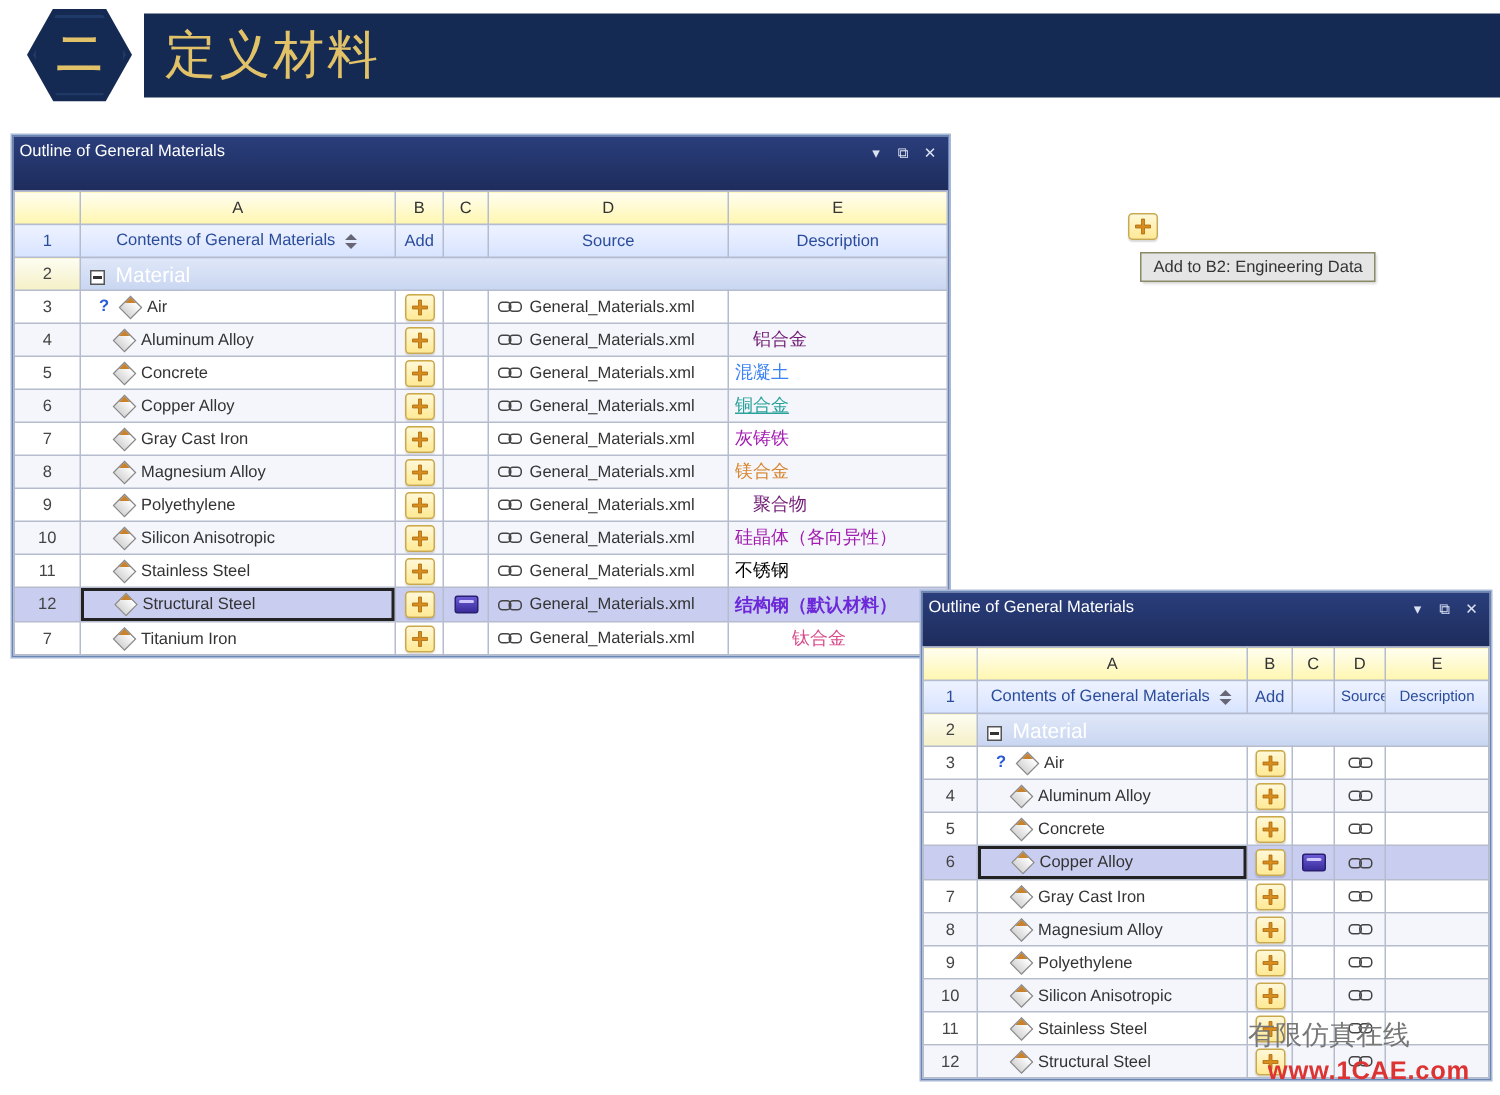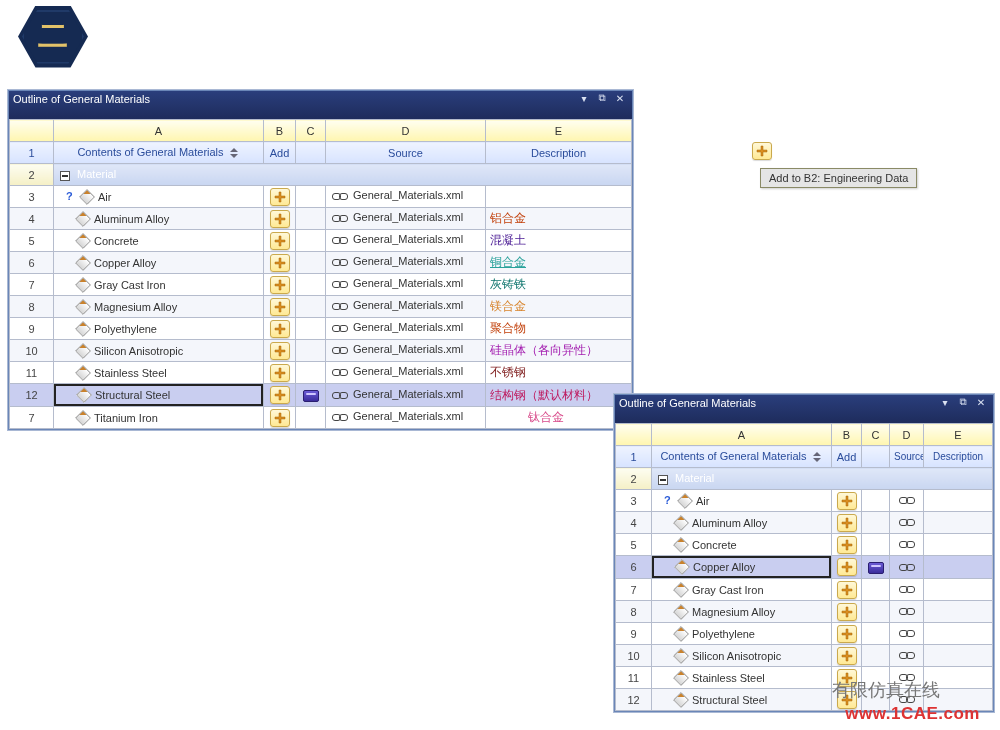--- a/index.html
+++ b/index.html
@@ -20,22 +20,22 @@
     clip-path: polygon(25% 0,75% 0,100% 50%,75% 100%,25% 100%,0 50%);
     box-shadow: inset 0 0 0 2px #203a68;
   }
   .hex-text { position: relative; color: #e2c269; font-size: 30px; font-family: "SimSun","KaiTi",serif; font-weight: bold; }
   .banner { flex: 1; height: 56px; background: #152a52; margin-left: 8px; display: flex; align-items: center; padding-left: 14px; }
   .banner-text { color: #e2c269; font-size: 34px; font-family: "SimSun","KaiTi",serif; letter-spacing: 2px; }
 
   
   .panel { position: absolute; background: #fff; border: 1px solid #6a86b7; box-shadow: 0 0 0 1px #a9b8d4; }
   .panel-title {
-    height: 20px; background: linear-gradient(#2a3e7c,#1e2c5c);
-    color: #fff; font-size: 11px; display: flex; align-items: flex-end; padding: 14px 4px;
+    height: 36px; background: linear-gradient(#2a3e7c,#1e2c5c);
+    color: #fff; font-size: 11px; display: flex; align-items: flex-start; padding: 4px 4px;
   }
   .panel-title-text { flex: 1; }
   .title-btn {
     width: 16px; height: 14px; display: inline-flex; align-items: center; justify-content: center;
     color: #dbe2f2; font-size: 10px; cursor: pointer; margin-left: 2px;
   }
 
   
   table.grid { border-collapse: collapse; width: 100%; font-size: 11px; color: #333; table-layout: fixed; }
   table.grid th, table.grid td { border: 1px solid #b5bccd; height: 22px; padding: 0 4px; overflow: hidden; white-space: nowrap; }
@@ -49,21 +49,21 @@
   
   tr.header-labels td {
     background: linear-gradient(#eef3ff,#d7e3ff);
     text-align: center; color: #2a4c9b;
   }
   
   tr.group-row td.group-cell {
     background: linear-gradient(#dfe7f8,#c9d6f1);
     color: #fff; padding-left: 6px;
   }
-  tr.group-row td.group-cell span { color: #fff; font-size: 11px; }
+  tr.group-row td.group-cell span { color: #fff; font-size: 14px; }
   
   tr.body td { background: #fff; }
   tr.body.alt td { background: #f4f6fb; }
   tr.body.sel td { background: #c9cef0; }
   tr.body.sel td.name-cell { outline: 2px solid #222; outline-offset: -2px; }
 
   .name-cell { display: flex; align-items: center; gap: 4px; padding-left: 18px; }
   .name-cell.q { padding-left: 8px; }
 
   .desc { font-size: 12px; }
@@ -105,47 +105,50 @@
     position: relative; margin-right: 4px; vertical-align: middle;
   }
   .minus-square::after { content: ""; position: absolute; left: 1px; right: 1px; top: 3px; height: 2px; background: #333; }
 
   
   .sort-ico { width: 12px; height: 12px; display: inline-block; margin-left: 4px; vertical-align: middle; position: relative; }
   .sort-ico::before { content: ""; position: absolute; left: 2px; top: 1px; border-left: 4px solid transparent; border-right: 4px solid transparent; border-bottom: 4px solid #667; }
   .sort-ico::after { content: ""; position: absolute; left: 2px; bottom: 1px; border-left: 4px solid transparent; border-right: 4px solid transparent; border-top: 4px solid #667; }
 
   
-  .c-green { color: #c2410c; }
-  .c-gray  { color: #4c1d95; text-align: right; }
+  .c-green { color: #701a75; margin-left: 12px; }
+  .c-gray  { color: #3b82f6; text-align: right; }
   .c-teal  { color: #2aa29b; text-decoration: underline; }
-  .c-dark  { color: #0f766e; }
+  .c-dark  { color: #a21caf; }
   .c-orange{ color: #d8852d; text-align: center; }
   .c-blue  { color: #a21caf; }
-  .c-red   { color: #7f1d1d; }
-  .c-purple{ color: #be185d; }
+  .c-red   { color: #000000; }
+  .c-purple{ color: #6d28d9; font-weight: bold; }
   .c-pink  { color: #d84a8a; margin-left: 38px; }
 
   
   .tooltip {
     position: absolute; padding: 3px 8px; font-size: 11px;
     background: #e5e5e5; border: 1px solid #8a8a66; color: #333;
     box-shadow: 1px 1px 2px rgba(0,0,0,.2);
   }
 
   
   .wm1 { position: absolute; right: 60px; bottom: 28px; font-size: 18px; color: #777; pointer-events: none; }
   .wm2 { position: absolute; right: 20px; bottom: 6px; font-size: 17px; color: #d33; pointer-events: none; font-weight: bold; letter-spacing: .5px;}
 </style>
 </head>
 <body>
 
 <div class="title-wrap">
   <div class="hexagon">
     <span class="hex-text">二</span>
+  </div>
+  <div class="banner">
+    <span class="banner-text">定义材料</span>
   </div>
 </div>
 
 <div class="panel" style="left:8px; top:90px; width:625px;">
   <div class="panel-title">
     <span class="panel-title-text">Outline of General Materials</span>
     <span class="title-btn">▾</span>
     <span class="title-btn">⧉</span>
     <span class="title-btn">✕</span>
   </div>

